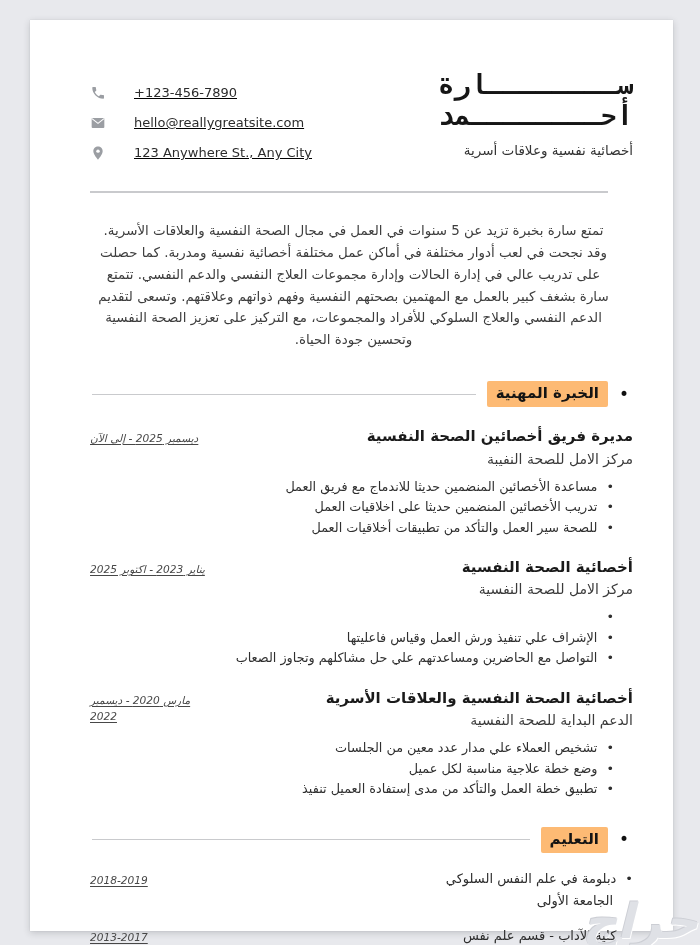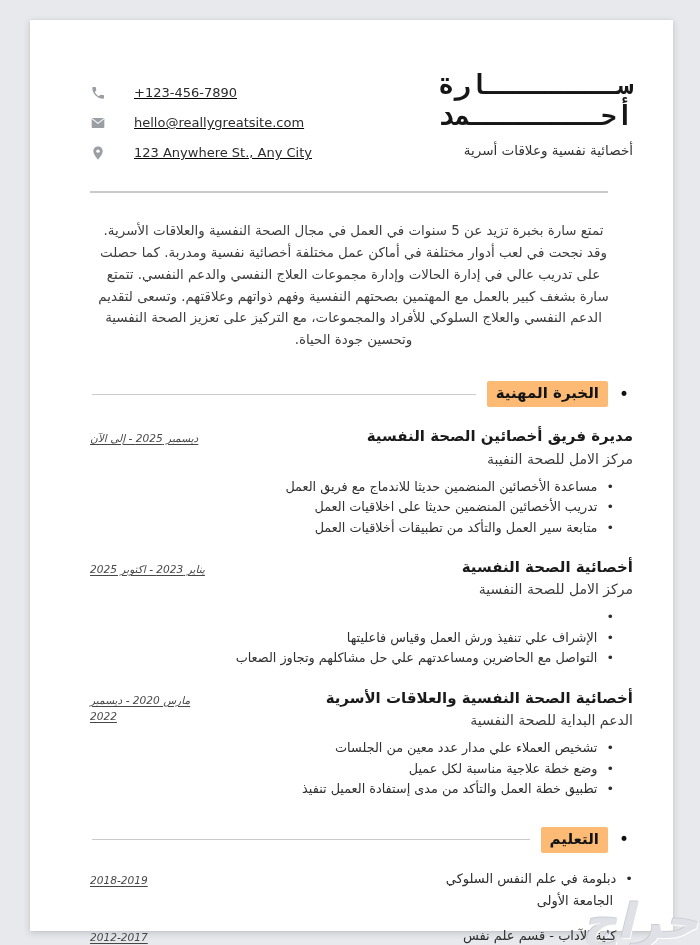--- a/index.html
+++ b/index.html
@@ -129,21 +129,21 @@
           <li>
               <span class="b">•</span>
               <span>مساعدة الأخصائين المنضمين حديثا للاندماج مع فريق العمل</span>
             </li>
           <li>
               <span class="b">•</span>
               <span>تدريب الأخصائين المنضمين حديثا على اخلاقيات العمل</span>
             </li>
           <li>
               <span class="b">•</span>
-              <span>متابعة سير العمل والتأكد من تطبيقات أخلاقيات العمل</span>
+              <span>للصحة سير العمل والتأكد من تطبيقات أخلاقيات العمل</span>
             </li>
         </ul>
       </div>
       <div class="entry-date"><span>ديسمبر 2025 - إلى الآن</span></div>
     </div>
 
     <div class="entry">
       <div class="entry-main">
         <div class="job-title">أخصائية الصحة النفسية</div>
         <div class="job-company">مركز الامل للصحة النفسية</div>
@@ -204,19 +204,19 @@
     </div>
 
     <div class="entry edu">
       <div class="entry-main">
         <div class="edu-degree-row">
           <span class="b">•</span>
           <span>كلية الآداب - قسم علم نفس</span>
         </div>
 
       </div>
-      <div class="entry-date"><span>2012-2017</span></div>
+      <div class="entry-date"><span>2013-2017</span></div>
     </div>
 
   </div>
 
   <div class="watermark">حراج</div>
 </div>
 
 </body></html>

